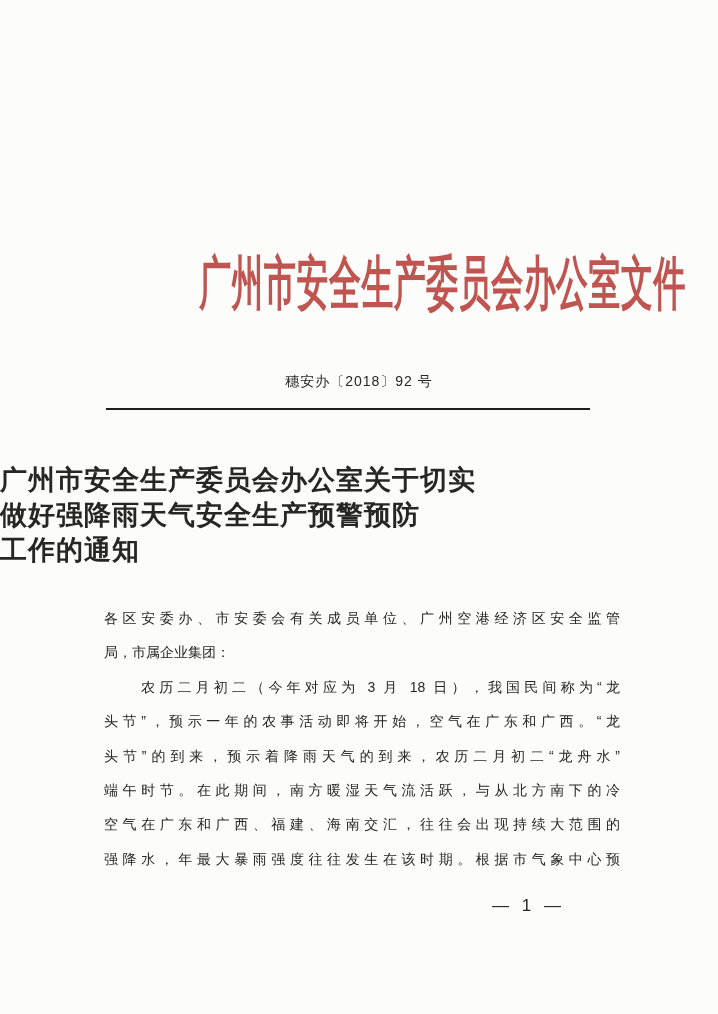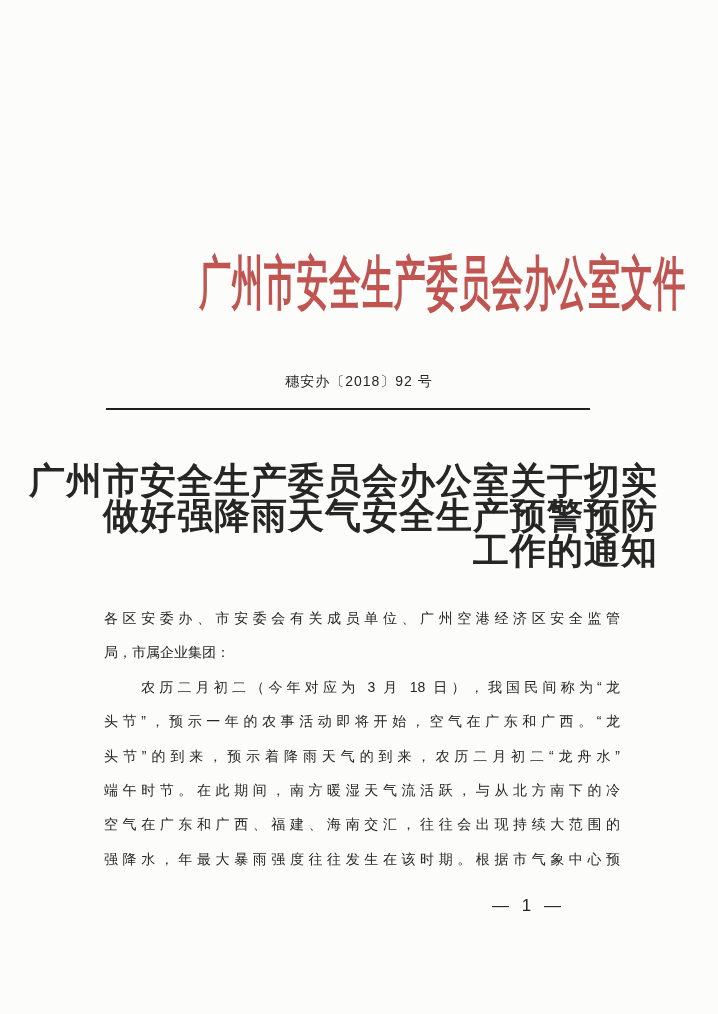--- a/index.html
+++ b/index.html
@@ -58,23 +58,23 @@
     width: 484px;
     height: 2px;
     background: var(--rule, #1f1f1f);
   }
   
   .doc-title {
     position: absolute;
     top: 463px;
     left: 0;
     width: 658px;
-    text-align: right;
+    text-align: left;
     font-weight: bold;
-    font-size: 36px;
+    font-size: 27px;
     line-height: 35px;
     letter-spacing: 1px;
   }
   
   .content {
     position: absolute;
     top: 601px;
     left: 104px;
     width: 516px;
     font-size: 14px;

